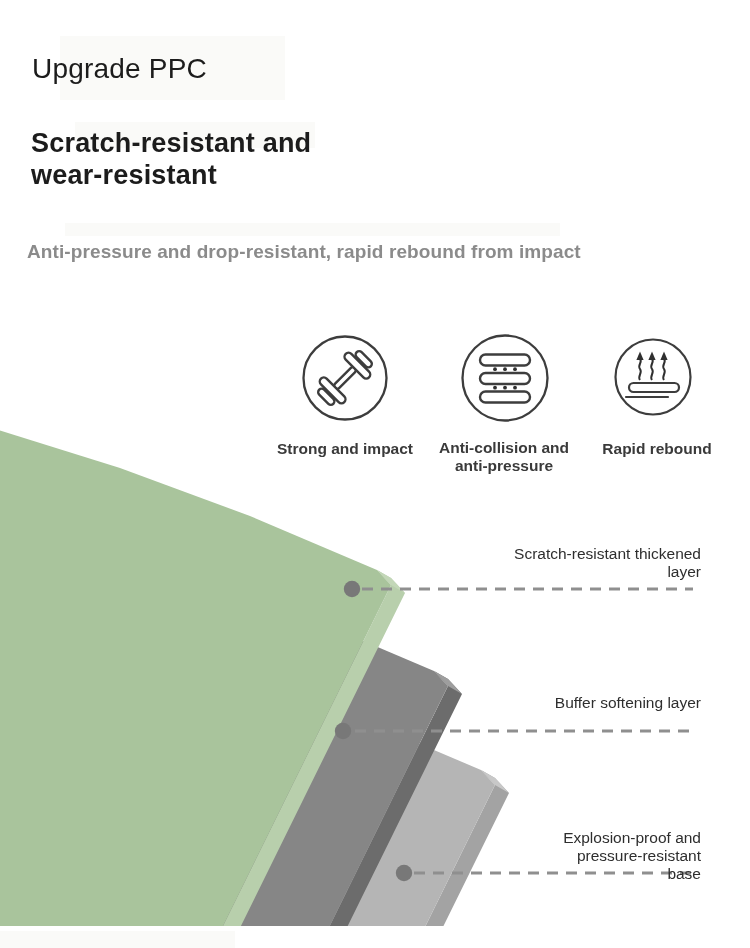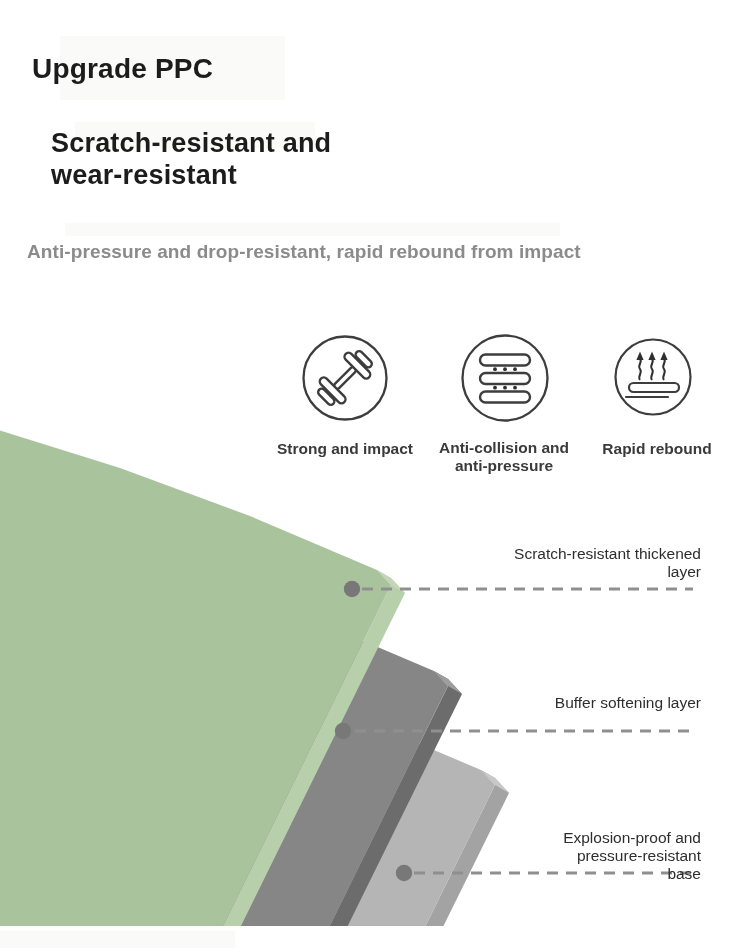--- a/index.html
+++ b/index.html
@@ -4,26 +4,26 @@
 <style>
   html,body{margin:0;padding:0;}
   body{
     width:750px;height:948px;position:relative;background:#ffffff;
     font-family:"Liberation Sans",sans-serif;overflow:hidden;
   }
   .abs{position:absolute;}
   .bg-block{position:absolute;background:#fafaf8;}
   .tag-title{
     position:absolute;left:32px;top:53px;
-    font-size:28px;font-weight:700;color:#1c1c1c;letter-spacing:0.2px;
+    font-size:28px;font-weight:400;color:#1c1c1c;letter-spacing:0.2px;
   }
   .main-title{
     position:absolute;left:31px;top:127px;
     font-size:27px;font-weight:700;color:#1c1c1c;line-height:32px;
-    white-space:pre-line;letter-spacing:0.2px;margin-left:20px;
+    white-space:pre-line;letter-spacing:0.2px;
   }
   .subtitle{
     position:absolute;left:27px;top:241px;
     font-size:19px;font-weight:700;color:#8b8b8b;letter-spacing:0.1px;text-align:right;
   }
   .feature-label{
     position:absolute;text-align:center;
     font-size:15.5px;font-weight:700;color:#3a3a3a;line-height:18px;
     white-space:pre-line;
   }

